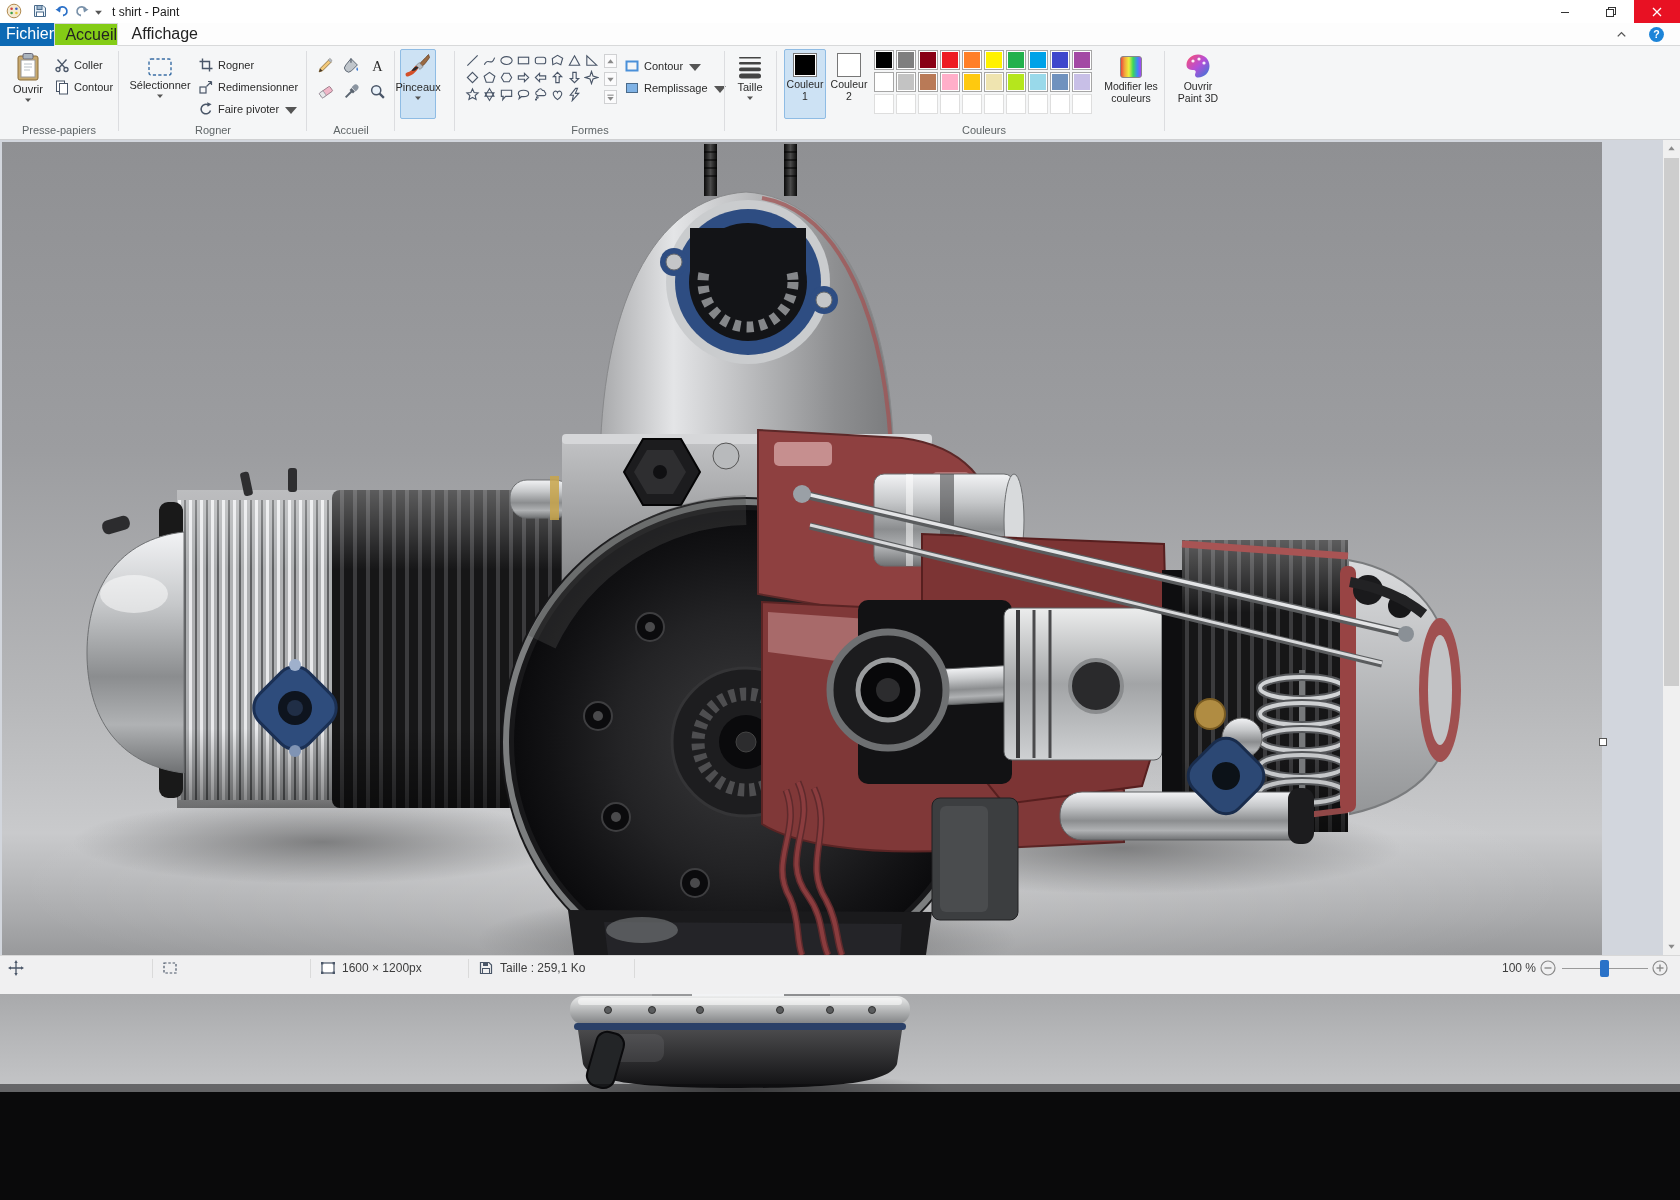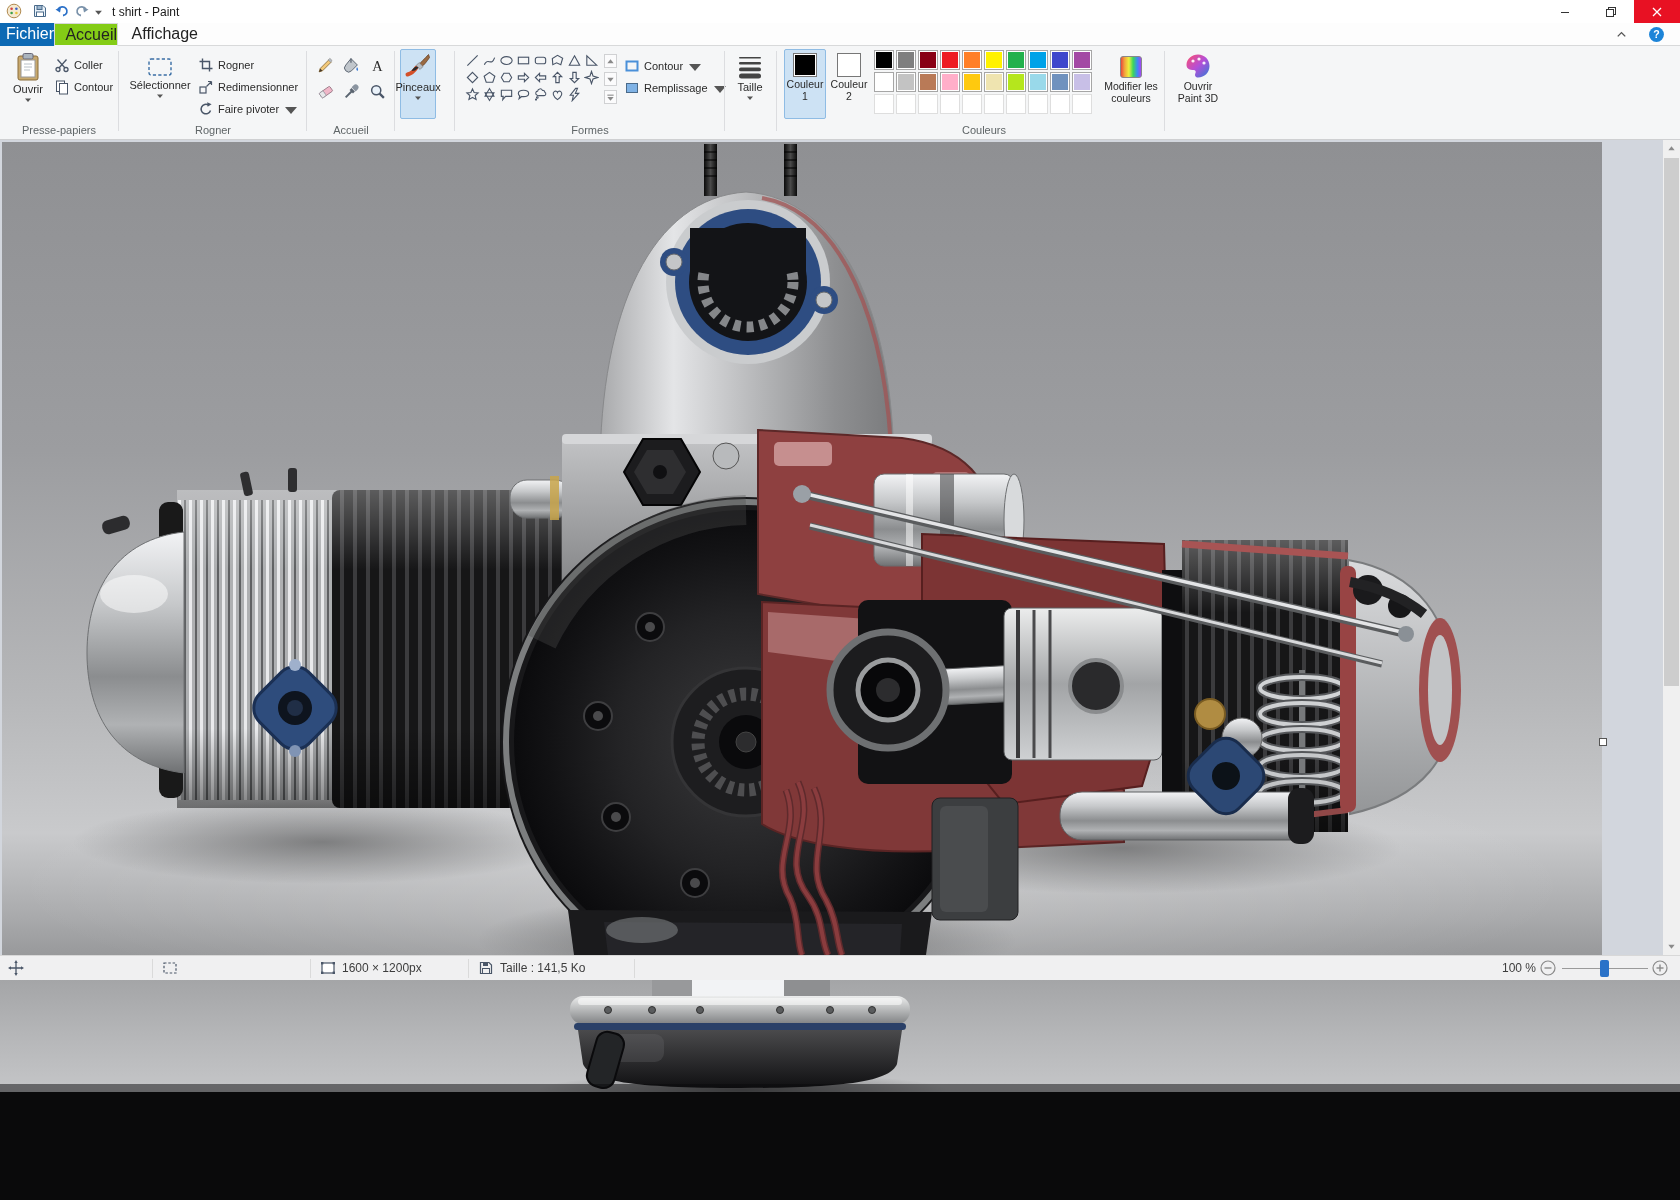--- a/index.html
+++ b/index.html
@@ -45,21 +45,21 @@
   .sw.empty{background:#fff;border:1px solid #dedede;box-shadow:none}
   
   .canvas-area{position:absolute;left:0;top:140px;width:1680px;height:815px;background:#d2d6dd;z-index:10}
   .canvas-img{position:absolute;left:2px;top:2px}
   .resize-handle{position:absolute;left:1599px;top:598px;width:8px;height:8px;background:#fff;border:1px solid #555}
   .vscroll{position:absolute;left:1663px;top:0;width:17px;height:815px;background:#f0f0f0}
   .vscroll .arrow{position:absolute;left:0;width:17px;height:17px;display:flex;align-items:center;justify-content:center}
   .vscroll .arrow .i{width:9px;height:9px}
   .vthumb{position:absolute;left:1px;top:18px;width:15px;height:528px;background:#cdcdcd}
   
-  .statusbar{position:absolute;left:0;top:955px;width:1680px;height:25px;background:#f0f0f1;border-top:1px solid #d8d8d8;z-index:30}
+  .statusbar{position:absolute;left:0;top:955px;width:1680px;height:39px;background:#f0f0f1;border-top:1px solid #d8d8d8;z-index:30}
   .statusbar .sicon{position:absolute;top:4px;width:16px;height:16px}
   .statusbar .stext{position:absolute;top:5px;font-size:12px;color:#3d3d3d;white-space:nowrap}
   .ssep{position:absolute;top:3px;height:19px;width:1px;background:#dadada}
   .zoomtrack{position:absolute;left:1562px;top:12px;width:86px;height:1px;background:#9a9a9a}
   .zoomthumb{position:absolute;left:1600px;top:4px;width:9px;height:17px;background:#2a72c8;border-radius:2px}
   
   .desktop-bottom{position:absolute;left:0;top:980px;width:1680px;height:220px;z-index:5}
 </style>
 </head>
 <body>
@@ -790,21 +790,21 @@
         <rect x="1" y="11.6" width="2.4" height="2.4" fill="#4a5668"></rect>
         <rect x="12.6" y="11.6" width="2.4" height="2.4" fill="#4a5668"></rect>
       </svg></span>
   <span class="stext" style="left:342px">1600 × 1200px</span>
   <div class="ssep" style="left:468px"></div>
   <span class="i sicon" style="left:478px"><svg viewBox="0 0 16 16">
         <path d="M2.5 2.5 h8.5 l2.5 2.5 v8.5 h-11 z" fill="none" stroke="#4a5668" stroke-width="1.2"></path>
         <rect x="5" y="2.5" width="5" height="3.5" fill="#4a5668"></rect>
         <rect x="4.5" y="8.5" width="7" height="5" fill="none" stroke="#4a5668"></rect>
       </svg></span>
-  <span class="stext" style="left:500px">Taille : 141,5 Ko</span>
+  <span class="stext" style="left:500px">Taille : 259,1 Ko</span>
   <div class="ssep" style="left:634px"></div>
   <span class="stext" style="left:1492px;width:44px;text-align:right">100 %</span>
   <span class="i sicon" style="left:1540px"><svg viewBox="0 0 16 16">
         <circle cx="8" cy="8" r="7" fill="none" stroke="#8a8a8a" stroke-width="1.2"></circle>
         <line x1="4.5" y1="8" x2="11.5" y2="8" stroke="#8a8a8a" stroke-width="1.4"></line>
       </svg></span>
   <div class="zoomtrack"></div>
   <div class="zoomthumb"></div>
   <span class="i sicon" style="left:1652px"><svg viewBox="0 0 16 16">
         <circle cx="8" cy="8" r="7" fill="none" stroke="#8a8a8a" stroke-width="1.2"></circle>

